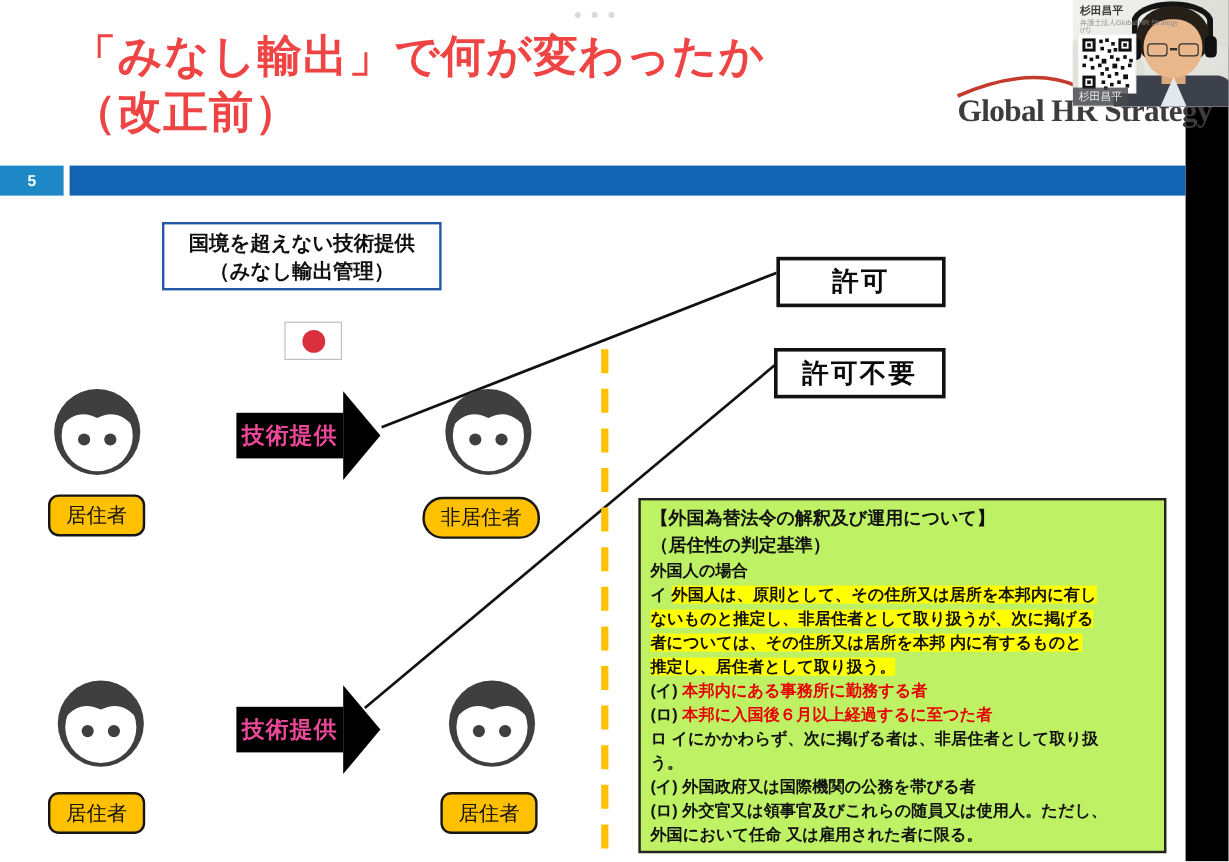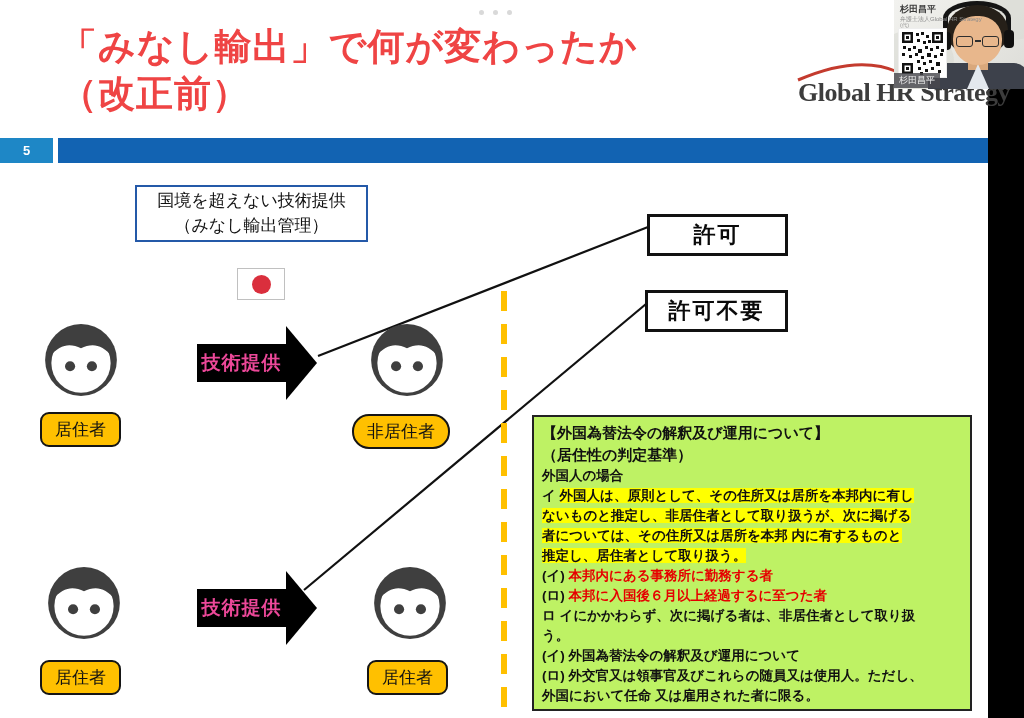--- a/index.html
+++ b/index.html
@@ -20,21 +20,21 @@
   
   .logo { position:absolute; left:796px; top:60px; width:190px; height:48px; z-index:2; }
   .logo-text { position:absolute; left:2px; top:18px; font-family:"Liberation Serif","DejaVu Serif",serif; font-size:26px; font-weight:600; color:#3c3c3c; white-space:nowrap; letter-spacing:-0.5px; }
   .logo-arc { position:absolute; left:0; top:0; }
 
   
   .page-num { position:absolute; left:0; top:138px; width:53px; height:25px; background:#1e87c6; color:#fff; font-size:13px; font-weight:700; display:flex; align-items:center; justify-content:center; z-index:2; }
   .header-bar { position:absolute; left:58px; top:138px; width:930px; height:25px; background:#1263b2; z-index:2; }
 
   
-  .scope-box { position:absolute; left:135px; top:185px; width:233px; height:57px; border:2px solid #2459a8; background:#fff; display:flex; flex-direction:column; align-items:center; justify-content:center; font-size:17px; font-weight:400; color:#111; line-height:1.45; z-index:2; }
+  .scope-box { position:absolute; left:135px; top:185px; width:233px; height:57px; border:2px solid #2459a8; background:#fff; display:flex; flex-direction:column; align-items:center; justify-content:flex-end; font-size:17px; font-weight:700; color:#111; line-height:1.45; z-index:2; }
 
   
   .flag { position:absolute; left:237px; top:268px; width:48px; height:32px; background:#fff; border:1px solid #c0c0c0; z-index:2; }
   .flag i { position:absolute; left:50%; top:50%; width:19px; height:19px; margin:-9.5px 0 0 -9.5px; border-radius:50%; background:#da2f3d; }
 
   
   .face { position:absolute; width:78px; height:80px; z-index:2; }
 
   
   .tag { position:absolute; background:#ffc000; border:2px solid #151515; border-radius:9px; font-size:17px; font-weight:400; color:#111; padding:4px 13px; white-space:nowrap; z-index:2; }
@@ -172,21 +172,21 @@
         <div class="legal-line head"><span>（居住性の判定基準）</span></div>
         <div class="legal-line"><span>外国人の場合</span></div>
         <div class="legal-line"><span>イ </span><span class="seg-hl">外国人は、原則として、その住所又は居所を本邦内に有し</span></div>
         <div class="legal-line"><span class="seg-hl">ないものと推定し、非居住者として取り扱うが、次に掲げる</span></div>
         <div class="legal-line"><span class="seg-hl">者については、その住所又は居所を本邦 内に有するものと</span></div>
         <div class="legal-line"><span class="seg-hl">推定し、居住者として取り扱う。</span></div>
         <div class="legal-line"><span>(イ) </span><span class="seg-red">本邦内にある事務所に勤務する者</span></div>
         <div class="legal-line"><span>(ロ) </span><span class="seg-red">本邦に入国後６月以上経過するに至つた者</span></div>
         <div class="legal-line"><span>ロ イにかかわらず、次に掲げる者は、非居住者として取り扱</span></div>
         <div class="legal-line"><span>う。</span></div>
-        <div class="legal-line"><span>(イ) 外国為替法令の解釈及び運用について</span></div>
+        <div class="legal-line"><span>(イ) 外国政府又は国際機関の公務を帯びる者</span></div>
         <div class="legal-line"><span>(ロ) 外交官又は領事官及びこれらの随員又は使用人。ただし、</span></div>
         <div class="legal-line"><span>外国において任命 又は雇用された者に限る。</span></div>
       </div>
   </div>
 
   <div class="webcam">
     <div class="map-blob" style="left:-20px; top:30px; width:80px; height:60px;"></div>
     <div class="map-blob" style="left:70px; top:-10px; width:90px; height:50px;"></div>
 
     <div class="p-band"></div>

